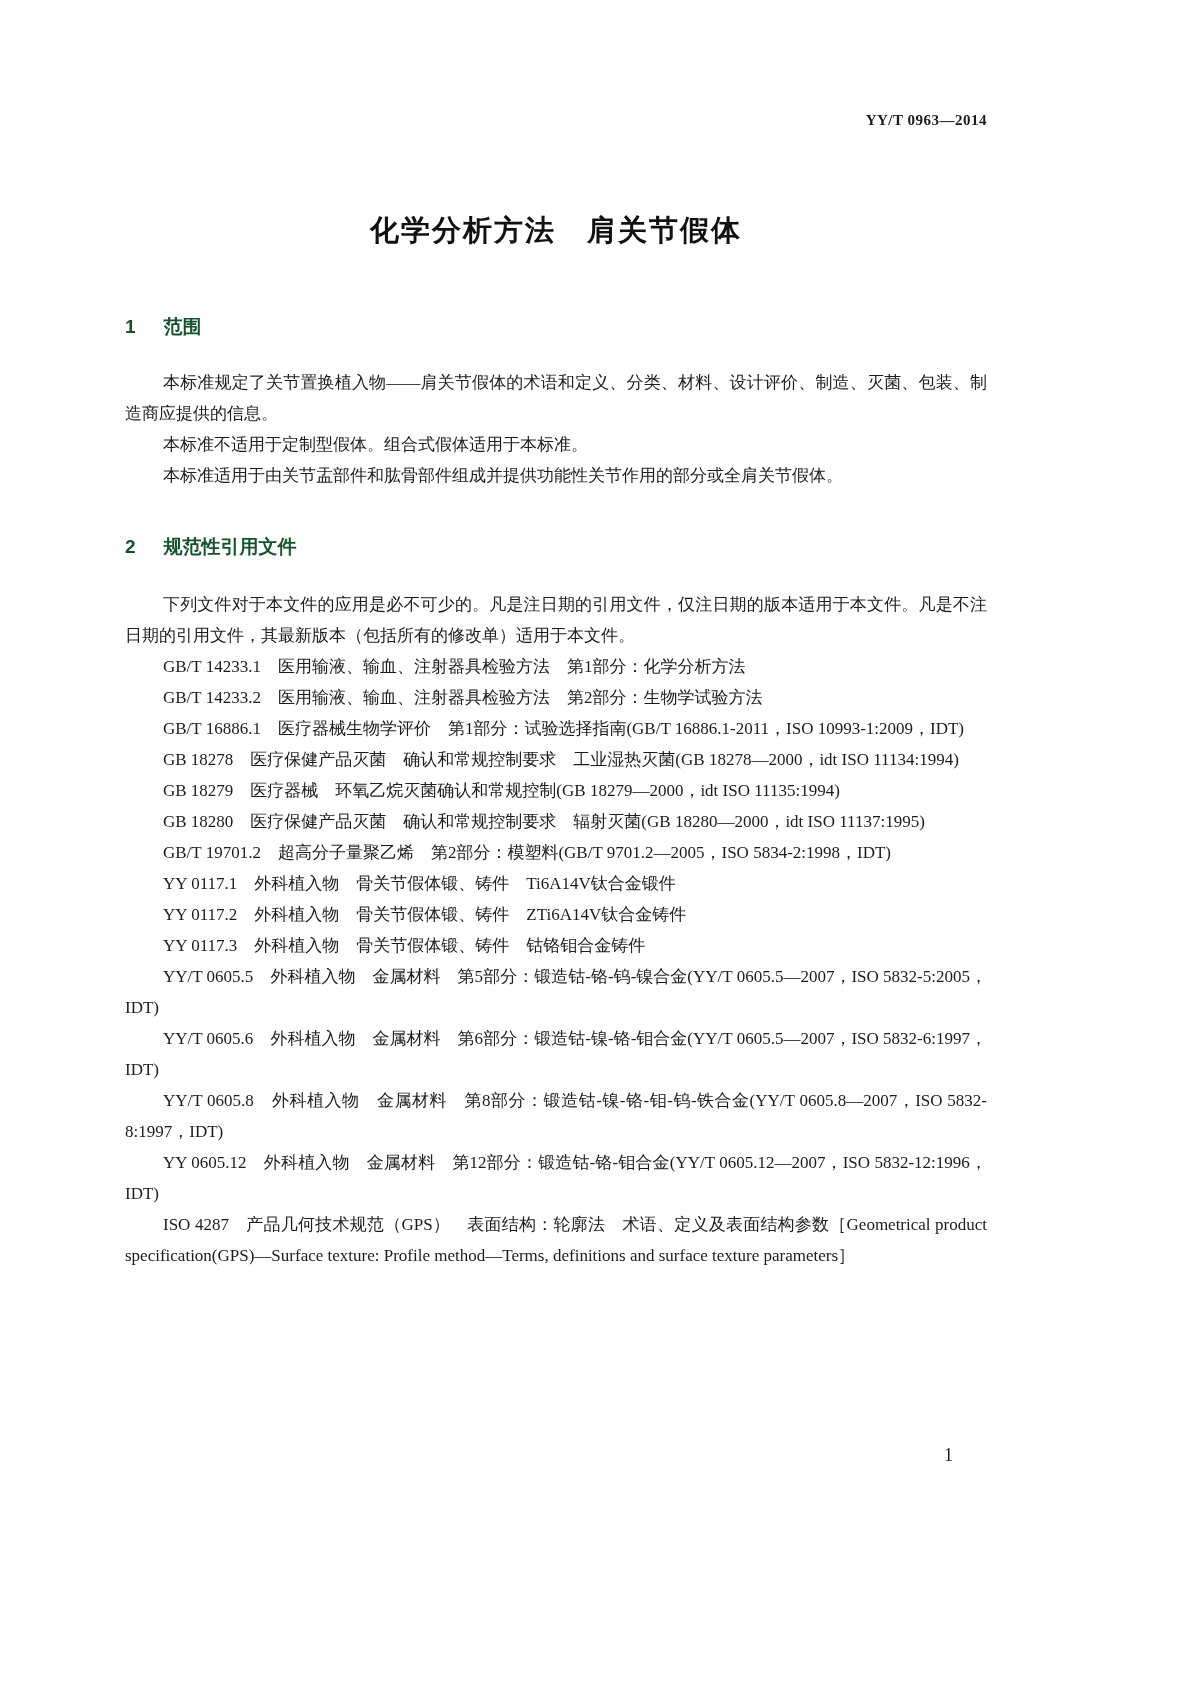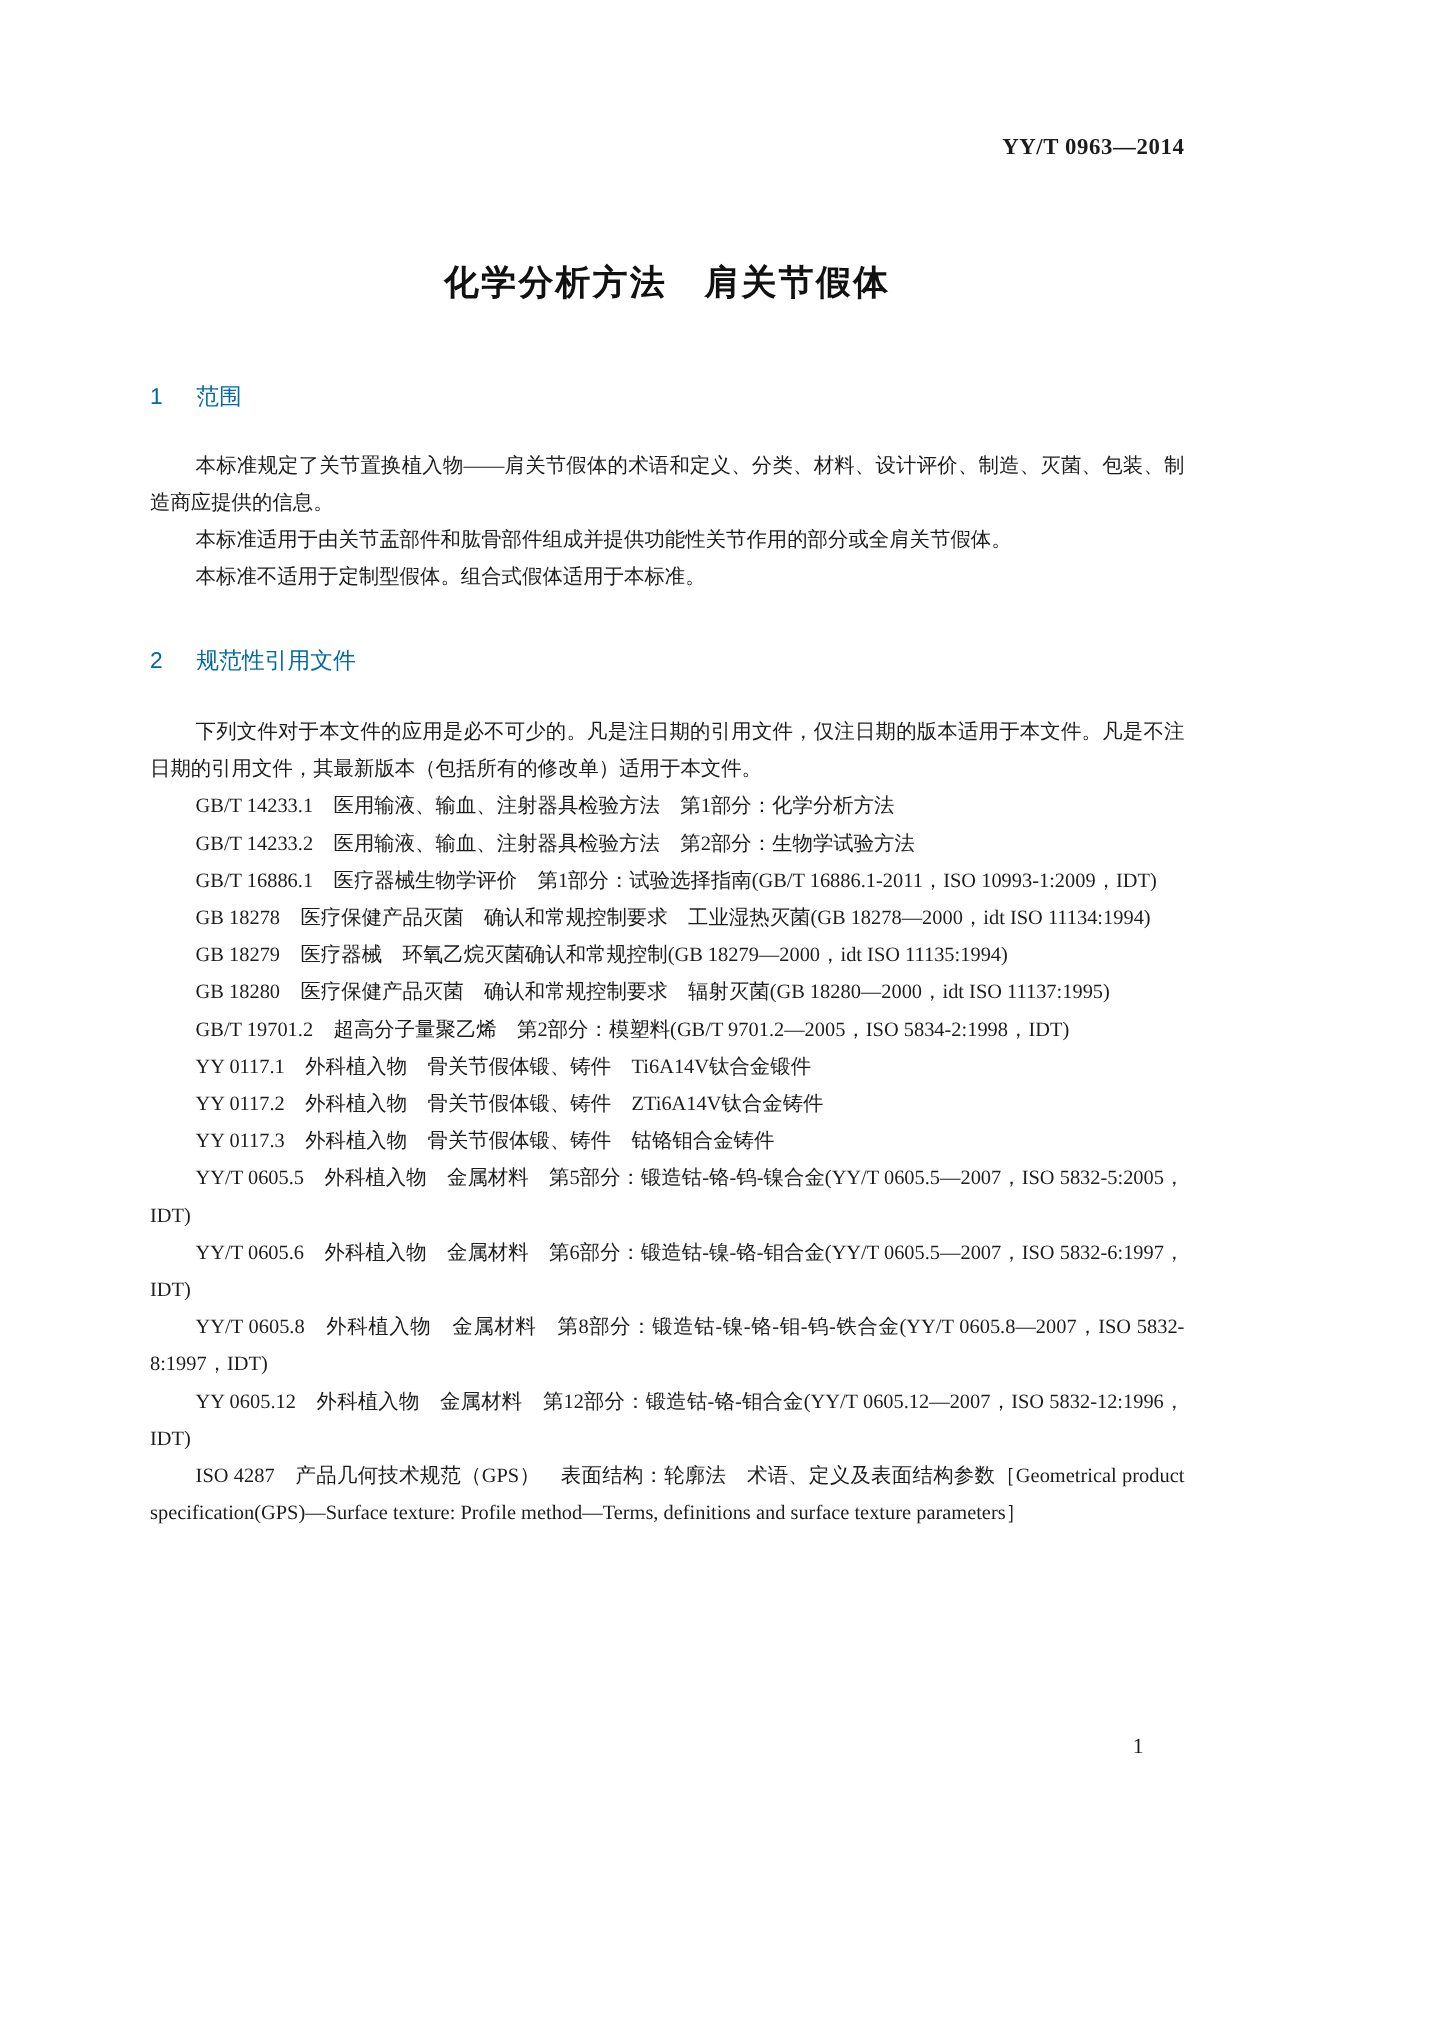--- a/index.html
+++ b/index.html
@@ -17,39 +17,39 @@
     background: #ffffff;
   }
   .content {
     position: absolute;
     left: 125px;
     top: 112px;
     width: 862px;
   }
   .doc-number {
     text-align: right;
-    font-size: 19px;
+    font-size: 15px;
     font-weight: bold;
     letter-spacing: 0.5px;
     font-family: "Liberation Serif", "DejaVu Serif", serif;
   }
   .doc-title {
     margin-top: 82px;
     text-align: center;
     font-family: "Liberation Sans", "DejaVu Sans", sans-serif;
     font-size: 29px;
     font-weight: bold;
     letter-spacing: 2px;
     color: #111;
   }
   .section-heading {
     font-family: "Liberation Sans", "DejaVu Sans", sans-serif;
     font-size: 19px;
-    font-weight: normal;
-    color: #0369a1;
+    font-weight: bold;
+    color: #14532d;
     line-height: 24px;
   }
   .sec1 { margin-top: 64px; margin-bottom: 28px; }
   .sec2 { margin-top: 44px; margin-bottom: 30px; }
   .sec-num { display: inline-block; margin-right: 28px; }
   .body-para {
     font-size: 17px;
     line-height: 31px;
     text-indent: 38px;
     text-align: justify;
@@ -73,22 +73,22 @@
       <div class="doc-number">YY/T 0963—2014</div>
     </header>
 
     <h1 class="doc-title">化学分析方法　肩关节假体</h1>
 
     <section>
       <h2 class="section-heading sec1">
         <span class="sec-num">1</span><span class="sec-title">范围</span>
       </h2>
       <p class="body-para">本标准规定了关节置换植入物——肩关节假体的术语和定义、分类、材料、设计评价、制造、灭菌、包装、制造商应提供的信息。</p>
+      <p class="body-para">本标准不适用于定制型假体。组合式假体适用于本标准。</p>
       <p class="body-para">本标准适用于由关节盂部件和肱骨部件组成并提供功能性关节作用的部分或全肩关节假体。</p>
-      <p class="body-para">本标准不适用于定制型假体。组合式假体适用于本标准。</p>
     </section>
 
     <section>
       <h2 class="section-heading sec2">
         <span class="sec-num">2</span><span class="sec-title">规范性引用文件</span>
       </h2>
       <p class="body-para">下列文件对于本文件的应用是必不可少的。凡是注日期的引用文件，仅注日期的版本适用于本文件。凡是不注日期的引用文件，其最新版本（包括所有的修改单）适用于本文件。</p>
       <p class="body-para">GB/T 14233.1　医用输液、输血、注射器具检验方法　第1部分：化学分析方法</p>
       <p class="body-para">GB/T 14233.2　医用输液、输血、注射器具检验方法　第2部分：生物学试验方法</p>
       <p class="body-para">GB/T 16886.1　医疗器械生物学评价　第1部分：试验选择指南(GB/T 16886.1-2011，ISO 10993-1:2009，IDT)</p>

